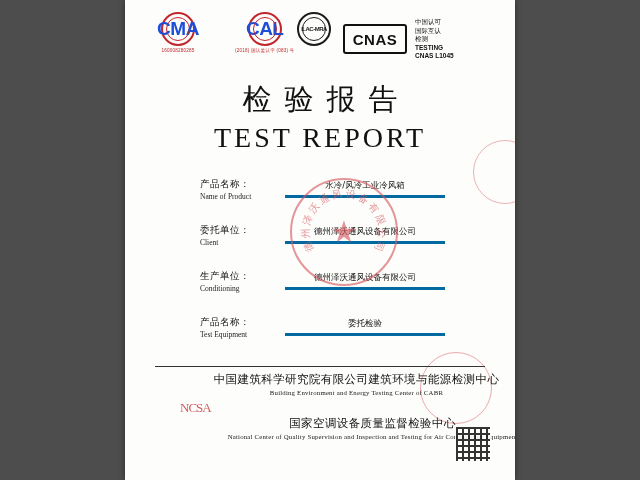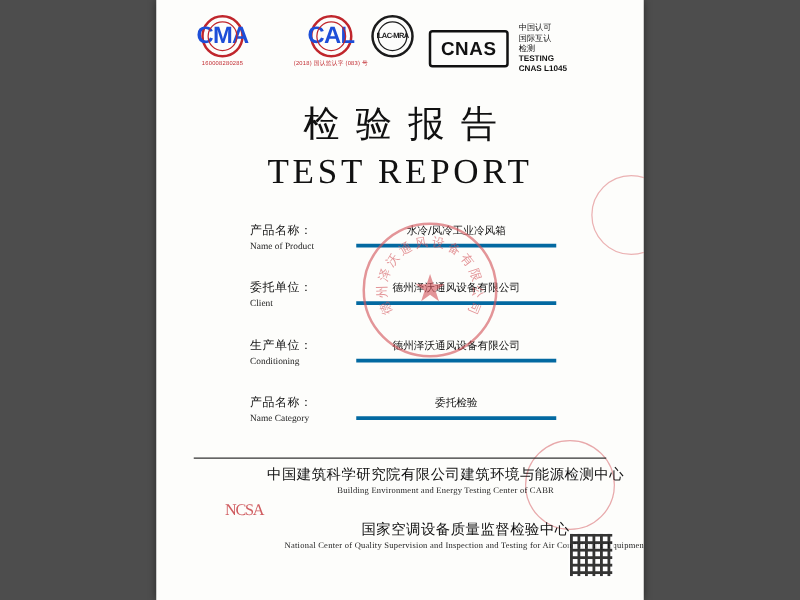--- a/index.html
+++ b/index.html
@@ -360,21 +360,21 @@
       <div class="field-row">
         <div class="field-label">
           <div class="label-cn">生产单位：</div>
           <div class="label-en">Conditioning</div>
         </div>
         <div class="field-value">德州泽沃通风设备有限公司</div>
       </div>
       <div class="field-row">
         <div class="field-label">
           <div class="label-cn">产品名称：</div>
-          <div class="label-en">Name Category</div>
+          <div class="label-en">Test Equipment</div>
         </div>
         <div class="field-value">委托检验</div>
       </div>
     </div>
 
     <div class="stamp-round stamp-main">
       <div class="stamp-star">★</div>
       <div class="stamp-arc-text" id="arc-host">
           <span class="arc-char" style="transform: translate(-36.9552px, 15.3073px) rotate(4.31969rad) translate(-5px, -5px);">德</span>
           <span class="arc-char" style="transform: translate(-39.9745px, 1.42769px) rotate(4.67669rad) translate(-5px, -5px);">州</span>

